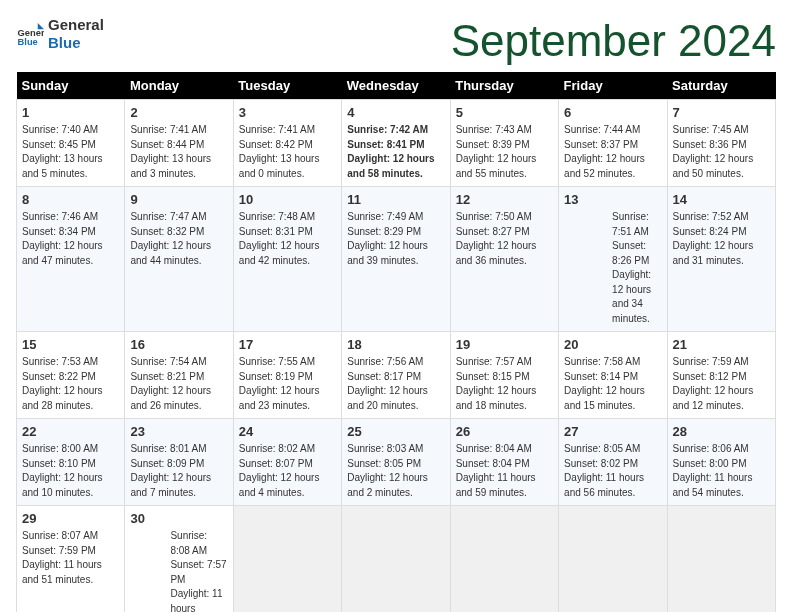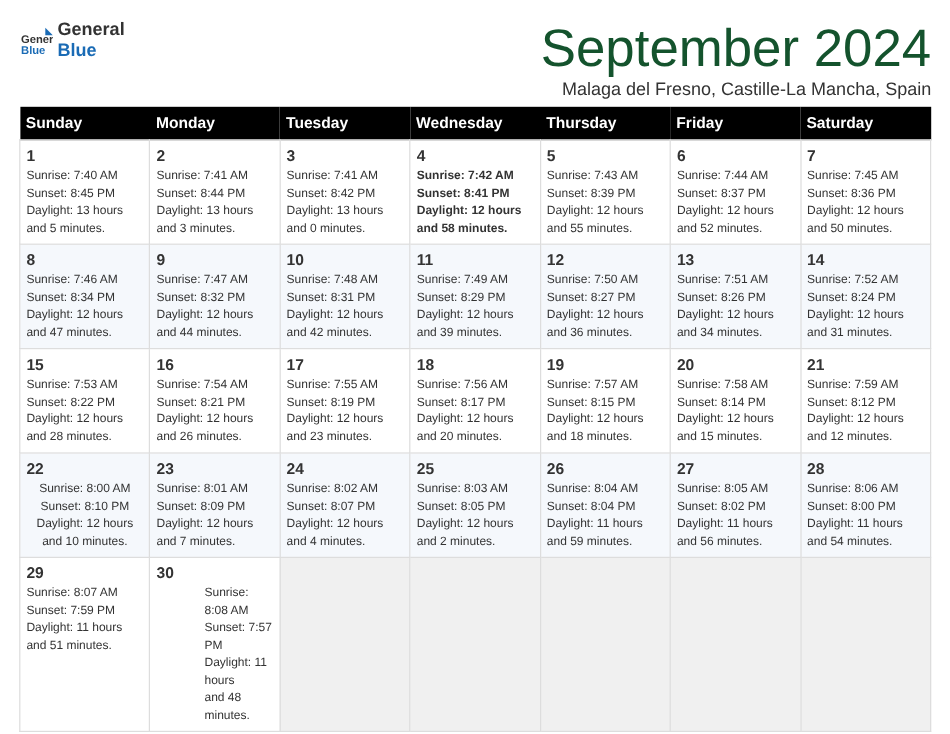--- a/index.html
+++ b/index.html
@@ -88,21 +88,20 @@
     </svg>
     <div>
       <div style="font-size:15px;font-weight:bold;color:#333;line-height:1.2;">
         <span style="color:#333;">General</span>
       </div>
       <div style="font-size:15px;font-weight:bold;color:#1a6bb5;line-height:1.2;">Blue</div>
     </div>
   </div>
   <div class="title-block">
     <div class="month-title">September 2024</div>
-    <div class="subtitle">Malaga del Fresno, Castille-La Mancha, Spain</div>
   </div>
 </div>
 
 <table>
   <thead>
     <tr>
       <th>Sunday</th>
       <th>Monday</th>
       <th>Tuesday</th>
       <th>Wednesday</th>
@@ -194,21 +193,21 @@
         </td>
         <td>
           <div class="day-num">12</div>
           <div class="day-info" style="white-space: pre-line;">Sunrise: 7:50 AM
 Sunset: 8:27 PM
 Daylight: 12 hours
 and 36 minutes.</div>
         </td>
         <td>
           <div class="day-num">13</div>
-          <div class="day-info" style="white-space: pre-line;">Sunrise: 7:51 AM
+          <div class="day-info" style="white-space: pre-line; margin-left: 48px;">Sunrise: 7:51 AM
 Sunset: 8:26 PM
 Daylight: 12 hours
 and 34 minutes.</div>
         </td>
         <td>
           <div class="day-num">14</div>
           <div class="day-info" style="white-space: pre-line;">Sunrise: 7:52 AM
 Sunset: 8:24 PM
 Daylight: 12 hours
 and 31 minutes.</div>
@@ -261,21 +260,21 @@
           <div class="day-num">21</div>
           <div class="day-info" style="white-space: pre-line;">Sunrise: 7:59 AM
 Sunset: 8:12 PM
 Daylight: 12 hours
 and 12 minutes.</div>
         </td>
       </tr>
       <tr>
         <td>
           <div class="day-num">22</div>
-          <div class="day-info" style="white-space: pre-line; text-align: center;">Sunrise: 8:00 AM
+          <div class="day-info" style="white-space: pre-line;">Sunrise: 8:00 AM
 Sunset: 8:10 PM
 Daylight: 12 hours
 and 10 minutes.</div>
         </td>
         <td>
           <div class="day-num">23</div>
           <div class="day-info" style="white-space: pre-line;">Sunrise: 8:01 AM
 Sunset: 8:09 PM
 Daylight: 12 hours
 and 7 minutes.</div>

